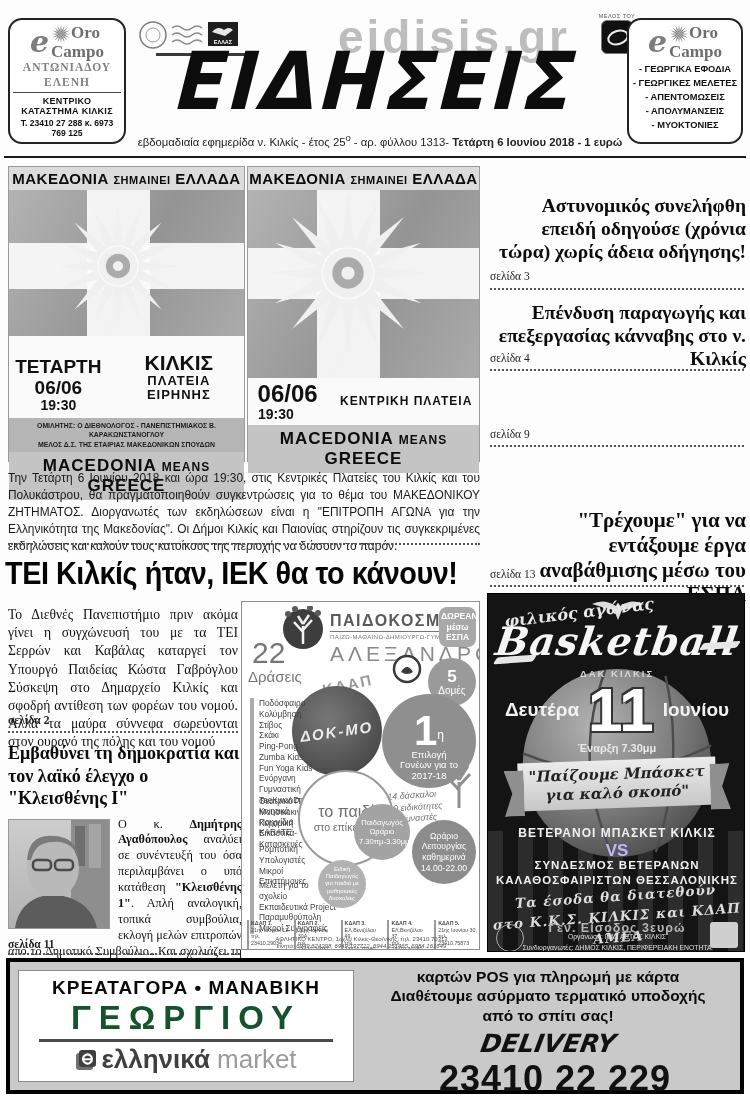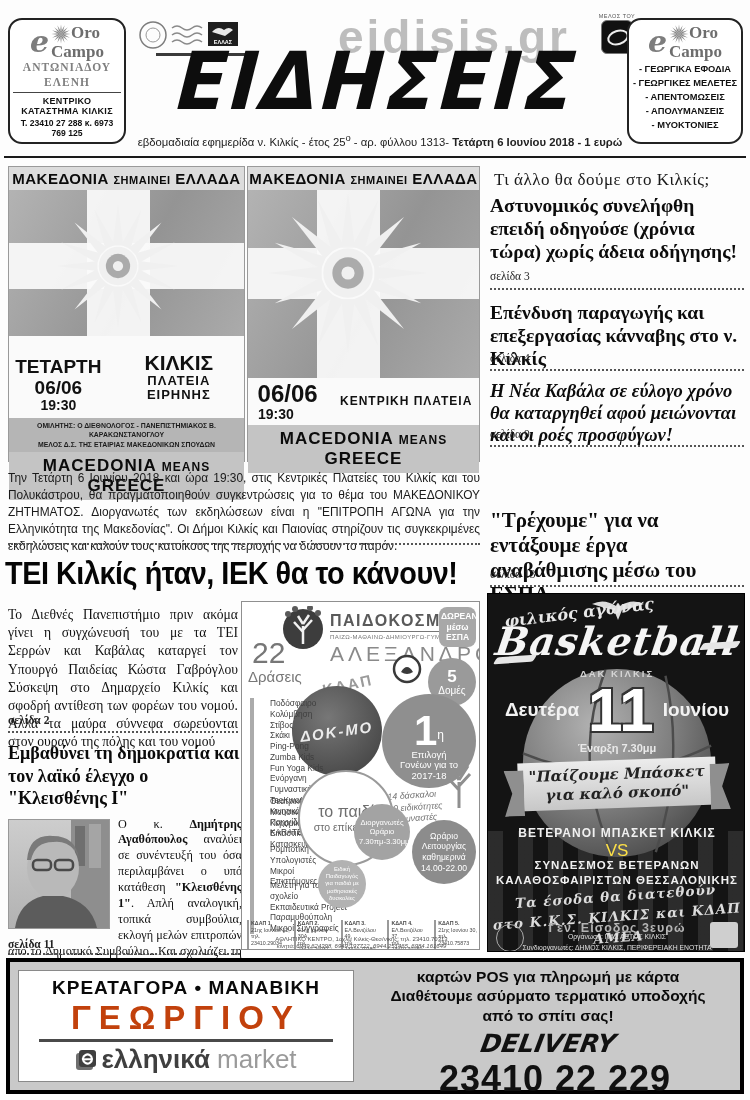--- a/index.html
+++ b/index.html
@@ -40,39 +40,39 @@
   .sun{position:absolute;transform:translate(-50%,-50%);color:#f0f0f0;}
   .info{background:#fafafa;display:flex;align-items:center;justify-content:center;gap:10px;padding:5px 2px;}
   .info .col{text-align:center;font-weight:bold;line-height:1.08;}
   .speaker{background:#b5b5b5;text-align:center;font-weight:bold;font-size:6.9px;color:#1c1c1c;line-height:1.35;padding:3px 0;}
   .slogan{background:#c4c4c4;text-align:center;font-weight:bold;font-size:17px;letter-spacing:1px;padding:4px 0;color:#0b0b0b;}
   .slogan .mid{font-size:12px;}
   .rally-desc{font-size:11.9px;line-height:1.42;text-align:justify;color:#1a1a1a;}
 
   
   .kicker{font-size:17px;letter-spacing:.5px;color:#1a1a1a;}
-  .news-h{font-weight:bold;font-size:19.5px;line-height:1.18;color:#0c0c0c;}
+  .news-h{font-weight:bold;font-size:19.5px;line-height:1.18;color:#0c0c0c;text-align:right;}
   .news-h.it{font-style:italic;font-size:18.5px;}
   .pref{font-size:11.5px;color:#222;}
   .kicker2{font-size:14.3px;line-height:1.22;text-align:justify;color:#151515;}
 
   
   .lead-h{font-weight:bold;font-size:31px;letter-spacing:-.5px;transform:scaleX(.93);transform-origin:left;white-space:nowrap;color:#050505;}
   .lead-body{font-size:13.6px;line-height:1.34;text-align:justify;}
   .int-h{font-weight:bold;font-size:18px;line-height:1.25;color:#0a0a0a;}
   .int-body{font-size:12.2px;line-height:1.31;text-align:justify;}
   .photo{float:left;width:100px;height:108px;margin:2px 8px 2px 0;background:linear-gradient(#cdcdcd,#b2b2b2);position:relative;overflow:hidden;border:1px solid #999;}
 
   
   .pk{background:#fff;border:1.5px solid #8f8f8f;box-sizing:border-box;overflow:hidden;}
   .pk .brand{font-weight:bold;font-size:16px;color:#5a5a5a;letter-spacing:1.5px;border-bottom:1.5px solid #777;padding-bottom:1px;}
   .pk .tagline{font-size:6px;color:#777;letter-spacing:.4px;margin-top:2px;}
   .pk .brand2{font-size:21px;color:#8a8a8a;letter-spacing:4px;margin-top:2px;}
   .badge-free{background:#a8a8a8;border-radius:8px;color:#fff;font-weight:bold;font-size:8.5px;line-height:1.25;text-align:center;padding:4px 2px;box-sizing:border-box;}
-  .act-group{border-left:4px solid #ababab;padding-left:16px;font-size:8.3px;color:#3f3f3f;line-height:1.3;}
+  .act-group{border-left:4px solid #ababab;padding-left:5px;font-size:8.3px;color:#3f3f3f;line-height:1.3;}
   .circ{border-radius:50%;text-align:center;color:#fff;display:flex;flex-direction:column;align-items:center;justify-content:center;box-sizing:border-box;}
   .branches{display:flex;font-size:5.3px;color:#4a4a4a;line-height:1.25;}
   .branch{border-left:2.5px solid #9a9a9a;padding-left:2px;margin-left:3px;flex:1;}
   .branch .b-name{font-weight:bold;}
   .pk-foot{font-size:6px;color:#555;text-align:center;}
 
   
   .bb{background:#141414;color:#eee;overflow:hidden;box-sizing:border-box;border:1px solid #000;}
   .bb .stripes{position:absolute;left:0;right:0;bottom:0;height:120px;
      background:repeating-linear-gradient(90deg,rgba(255,255,255,.10) 0 15px,rgba(255,255,255,0) 15px 30px);}
@@ -84,31 +84,31 @@
   .bb-day{font-weight:bold;font-size:19px;color:#f2f2f2;}
   .bb-11{font-weight:bold;font-size:62px;line-height:.9;color:#fff;text-shadow:0 0 0 #fff,2px 2px 0 #333,-2px -2px 0 #333,2px -2px 0 #333,-2px 2px 0 #333;}
   .bb-start{font-weight:bold;font-size:11px;color:#e9e9e9;}
   .ribbon{position:absolute;background:linear-gradient(#ececec,#c7c7c7);color:#222;text-align:center;
           font-family:"DejaVu Serif",serif;font-style:italic;font-weight:bold;font-size:15px;line-height:1.25;
           padding:5px 0;transform:rotate(-2deg);}
   .ribbon::before,.ribbon::after{content:"";position:absolute;top:7px;width:20px;height:46px;background:#8f8f8f;z-index:-1;}
   .ribbon::before{left:-14px;clip-path:polygon(0 0,100% 0,100% 100%,0 100%,40% 50%);}
   .ribbon::after{right:-14px;clip-path:polygon(0 0,100% 0,60% 50%,100% 100%,0 100%);}
   .bb-team{font-weight:bold;font-size:12px;letter-spacing:1px;color:#f1f1f1;line-height:1.3;}
-  .bb-vs{font-weight:normal;font-size:17px;color:#fde047;}
+  .bb-vs{font-weight:bold;font-size:17px;color:#c4b5fd;}
   .bb-chalk{font-family:"DejaVu Serif",serif;font-style:italic;font-weight:bold;font-size:13.5px;color:#dcdcdc;transform:rotate(-4deg);line-height:1.5;letter-spacing:1px;}
   .bb-entry{font-weight:bold;font-size:12.5px;color:#b5b5b5;letter-spacing:1px;}
   .bb-org{font-size:6.8px;color:#e0e0e0;line-height:1.6;}
   .bb-logo{position:absolute;border-radius:50%;border:1.5px solid #aaa;}
 
   
   .banner{background:#c9c9c9;border:4px solid #000;box-sizing:border-box;}
   .gbox{background:#fff;border:1px solid #8a8a8a;box-sizing:border-box;text-align:center;}
   .g-line1{font-weight:bold;font-size:19px;letter-spacing:1px;color:#0a0a0a;}
-  .g-brand{font-weight:bold;font-size:33px;letter-spacing:8px;color:#c2410c;}
+  .g-brand{font-weight:bold;font-size:33px;letter-spacing:8px;color:#14532d;}
   .g-rule{height:3px;background:#4a4a4a;margin:2px auto;width:88%;}
   .g-market{font-size:26px;}
   .g-market .b{font-weight:bold;color:#3f3f3f;}
   .g-market .l{color:#9a9a9a;}
   .d-line{font-weight:bold;font-size:15.5px;color:#0a0a0a;line-height:1.25;}
   .d-delivery{font-family:"DejaVu Sans",sans-serif;font-weight:bold;font-style:italic;font-size:25px;transform:skewX(-10deg);display:inline-block;}
   .d-phone{font-weight:bold;font-size:36px;letter-spacing:1px;display:inline-block;margin-left:14px;}
 </style>
 </head>
 <body>
@@ -297,31 +297,29 @@
           <rect x="46" y="40" width="18" height="10" rx="4" fill="none" stroke="#4a4a4a" stroke-width="2.5"></rect>
           <path d="M6,108 Q10,82 34,76 L54,76 Q82,82 88,108 Z" fill="#5c5c5c"></path>
         </svg>
       </span>
       <span>Ο κ. </span><b>Δημήτρης Αγαθόπουλος</b><span> αναλύει σε συνέντευξή του όσα περιλαμβάνει ο υπό κατάθεση </span><b>"Κλεισθένης 1"</b><span>. Απλή αναλογική, τοπικά συμβούλια, εκλογή μελών επιτροπών από το Δημοτικό Συμβούλιο...Και σχολιάζει τη μέχρι τώρα πορεία και τα πεπραγμένα της δημοτικής αρχής Κιλκίς. Τι θα κάνει ο </span><b>ΣΥΡΙΖΑ</b><span> στις προσεχείς αυτοδιοικητικές εκλογές</span>
     </div>
   </div>
   <div class="abs pref serif" style="left:8px;top:938px;font-weight:bold;">σελίδα 11</div>
   <div class="abs dotted" style="left:8px;top:953px;width:232px;"></div>
 
-  <div class="abs kicker serif" style="left:494px;top:170px;">Τι άλλο θα δούμε στο Κιλκίς;</div>
 
   <div class="abs news-h serif" style="left:490px;top:194px;width:256px;">Αστυνομικός συνελήφθη επειδή οδηγούσε (χρόνια τώρα) χωρίς άδεια οδήγησης!</div>
   <div class="abs pref serif" style="left:490px;top:270px;">σελίδα 3</div>
   <div class="abs dotted" style="left:490px;top:288px;width:254px;"></div>
 
   <div class="abs news-h serif" style="left:490px;top:301px;width:256px;">Επένδυση παραγωγής και επεξεργασίας κάνναβης στο ν. Κιλκίς</div>
   <div class="abs pref serif" style="left:490px;top:352px;">σελίδα 4</div>
   <div class="abs dotted" style="left:490px;top:369px;width:254px;"></div>
 
-  <div class="abs news-h it serif" style="left:490px;top:381px;width:256px;">Η Νέα Καβάλα σε εύλογο χρόνο θα καταργηθεί αφού μειώνονται και οι ροές προσφύγων!</div>
   <div class="abs pref serif" style="left:490px;top:428px;">σελίδα 9</div>
   <div class="abs dotted" style="left:490px;top:445px;width:254px;"></div>
 
   <div class="abs news-h serif" style="left:490px;top:508px;width:256px;font-size:21px;">"Τρέχουμε" για να εντάξουμε έργα αναβάθμισης μέσω του ΕΣΠΑ</div>
   <div class="abs pref serif" style="left:490px;top:568px;">σελίδα 13</div>
   <div class="abs dotted" style="left:490px;top:585px;width:254px;"></div>
 
   <div class="abs pk" style="left:241px;top:601px;width:239px;height:349px;">
     <svg class="abs" style="left:38px;top:4px;" width="46" height="46" viewBox="0 0 46 46">
       <circle cx="23" cy="23" r="20" fill="#3d3d3d"></circle>
@@ -381,21 +379,21 @@
         <div class="staff-line">14 δάσκαλοι</div>
         <div class="staff-line">10 ειδικότητες</div>
         <div class="staff-line">6 γυμναστές</div>
       </div>
 
     <svg class="abs" style="left:200px;top:158px;" width="34" height="48" viewBox="0 0 34 48">
       <path d="M17,48 L17,22 M17,30 L6,18 M17,26 L28,14 M17,20 L10,8 M17,20 L26,6" stroke="#8f8f8f" stroke-width="3" fill="none"></path>
     </svg>
 
     <div class="abs circ" style="left:112px;top:202px;width:56px;height:56px;background:#a3a3a3;z-index:3;">
-      <div style="font-size:7.6px;width:46px;line-height:1.2;">Διοργανωτές Ωράριο 7.30πμ-3.30μμ</div>
+      <div style="font-size:7.6px;width:46px;line-height:1.2;">Παιδαγωγός Ωράριο 7.30πμ-3.30μμ</div>
     </div>
     <div class="abs circ" style="left:170px;top:218px;width:64px;height:64px;background:#8c8c8c;z-index:3;">
       <div style="font-size:8.6px;width:54px;line-height:1.25;">Ωράριο Λειτουργίας καθημερινά 14.00-22.00</div>
     </div>
     <div class="abs circ" style="left:76px;top:258px;width:48px;height:48px;background:#b2b2b2;z-index:4;">
       <div style="font-size:5.9px;width:40px;line-height:1.25;">Ειδική Παιδαγωγός για παιδιά με μαθησιακές δυσκολίες</div>
     </div>
 
     <div class="abs act-group" style="left:8px;top:194px;width:80px;">
         <div class="act-item">Θεατρικό Παιχνίδι</div>

